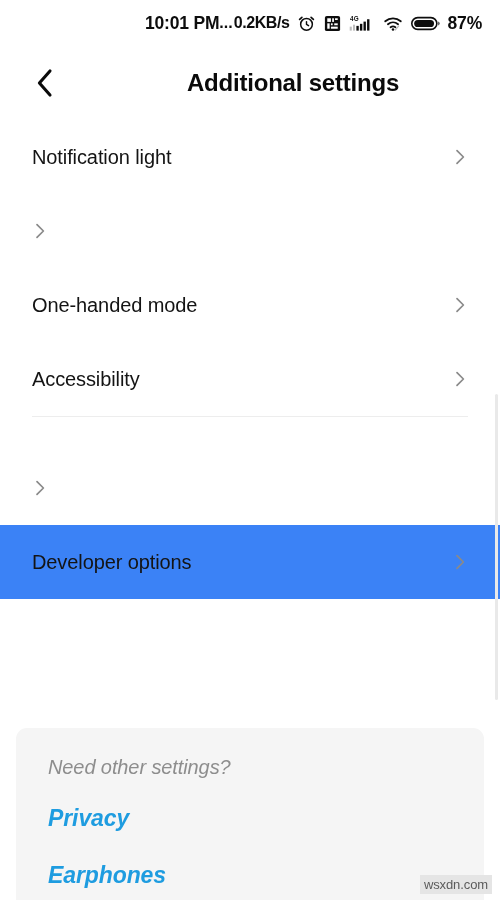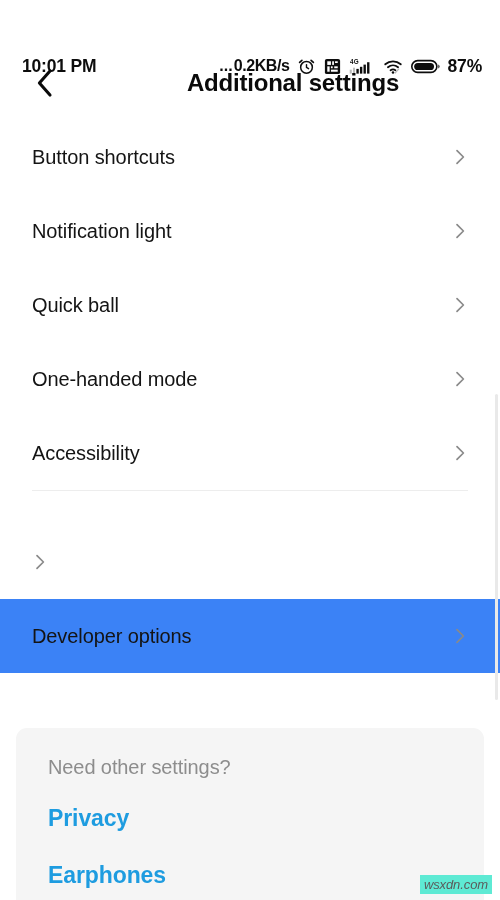--- a/index.html
+++ b/index.html
@@ -20,23 +20,22 @@
   }
 
   
   .status-bar {
     position: absolute;
     top: 0; left: 0;
     width: 500px;
     height: 46px;
     display: flex;
     align-items: center;
-    justify-content: space-between;
+    justify-content: flex-end;
     padding: 0 18px 0 22px;
-    margin-top: 43px;
   }
   .status-clock {
     font-size: 17.5px;
     font-weight: bold;
     color: #0d0d0d;
     letter-spacing: -0.2px;
   }
   .status-right {
     display: flex;
     align-items: center;
@@ -139,20 +138,21 @@
   
   .footer-card {
     position: absolute;
     left: 16px;
     top: 728px;
     width: 468px;
     height: 172px;
     background: #f5f5f5;
     border-radius: 11px 11px 0 0;
     padding: 28px 32px 0 32px;
+    font-style: italic;
   }
   .card-heading {
     font-size: 20px;
     color: #8d8d8d;
     letter-spacing: -0.1px;
     margin-bottom: 26px;
   }
   .card-link {
     display: block;
     font-size: 23px;
@@ -161,24 +161,23 @@
     letter-spacing: -0.1px;
     margin-bottom: 30px;
   }
 
   .watermark {
     position: absolute;
     right: 8px;
     bottom: 6px;
     font-size: 13px;
     color: #5b5b5b;
-    background: #5eead4;
+    background: #e5e5e5;
     padding: 2px 4px;
     letter-spacing: -0.1px;
-    font-style: italic;
   }
 </style>
 </head>
 <body>
 
 <div class="phone">
 
   <div class="status-bar">
     <div class="status-clock">10:01 PM</div>
 
@@ -241,33 +240,26 @@
         <path d="M16 3 L5.4 15 L16 27" fill="none" stroke="#0a0a0a" stroke-width="3.1" stroke-linecap="round" stroke-linejoin="round"></path>
       </svg>
     </div>
     <div class="page-title">Additional settings</div>
   </div>
 
   <div class="list-area">
     <div id="groups-host">
         <div class="settings-group">
           <div class="row">
-            <div class="row-label">Button shortcuts</div>
-            <svg class="chev" viewBox="0 0 16 16">
-              <path d="M5 1.6 L11.4 8 L5 14.4" fill="none" stroke="#8a8a8a" stroke-width="1.7" stroke-linecap="round" stroke-linejoin="round"></path>
-            </svg>
-          </div>
-          <div class="row">
             <div class="row-label">Notification light</div>
             <svg class="chev" viewBox="0 0 16 16">
               <path d="M5 1.6 L11.4 8 L5 14.4" fill="none" stroke="#8a8a8a" stroke-width="1.7" stroke-linecap="round" stroke-linejoin="round"></path>
             </svg>
           </div>
           <div class="row">
-            <div class="row-label">Quick ball</div>
             <svg class="chev" viewBox="0 0 16 16">
               <path d="M5 1.6 L11.4 8 L5 14.4" fill="none" stroke="#8a8a8a" stroke-width="1.7" stroke-linecap="round" stroke-linejoin="round"></path>
             </svg>
           </div>
           <div class="row">
             <div class="row-label">One-handed mode</div>
             <svg class="chev" viewBox="0 0 16 16">
               <path d="M5 1.6 L11.4 8 L5 14.4" fill="none" stroke="#8a8a8a" stroke-width="1.7" stroke-linecap="round" stroke-linejoin="round"></path>
             </svg>
           </div>

